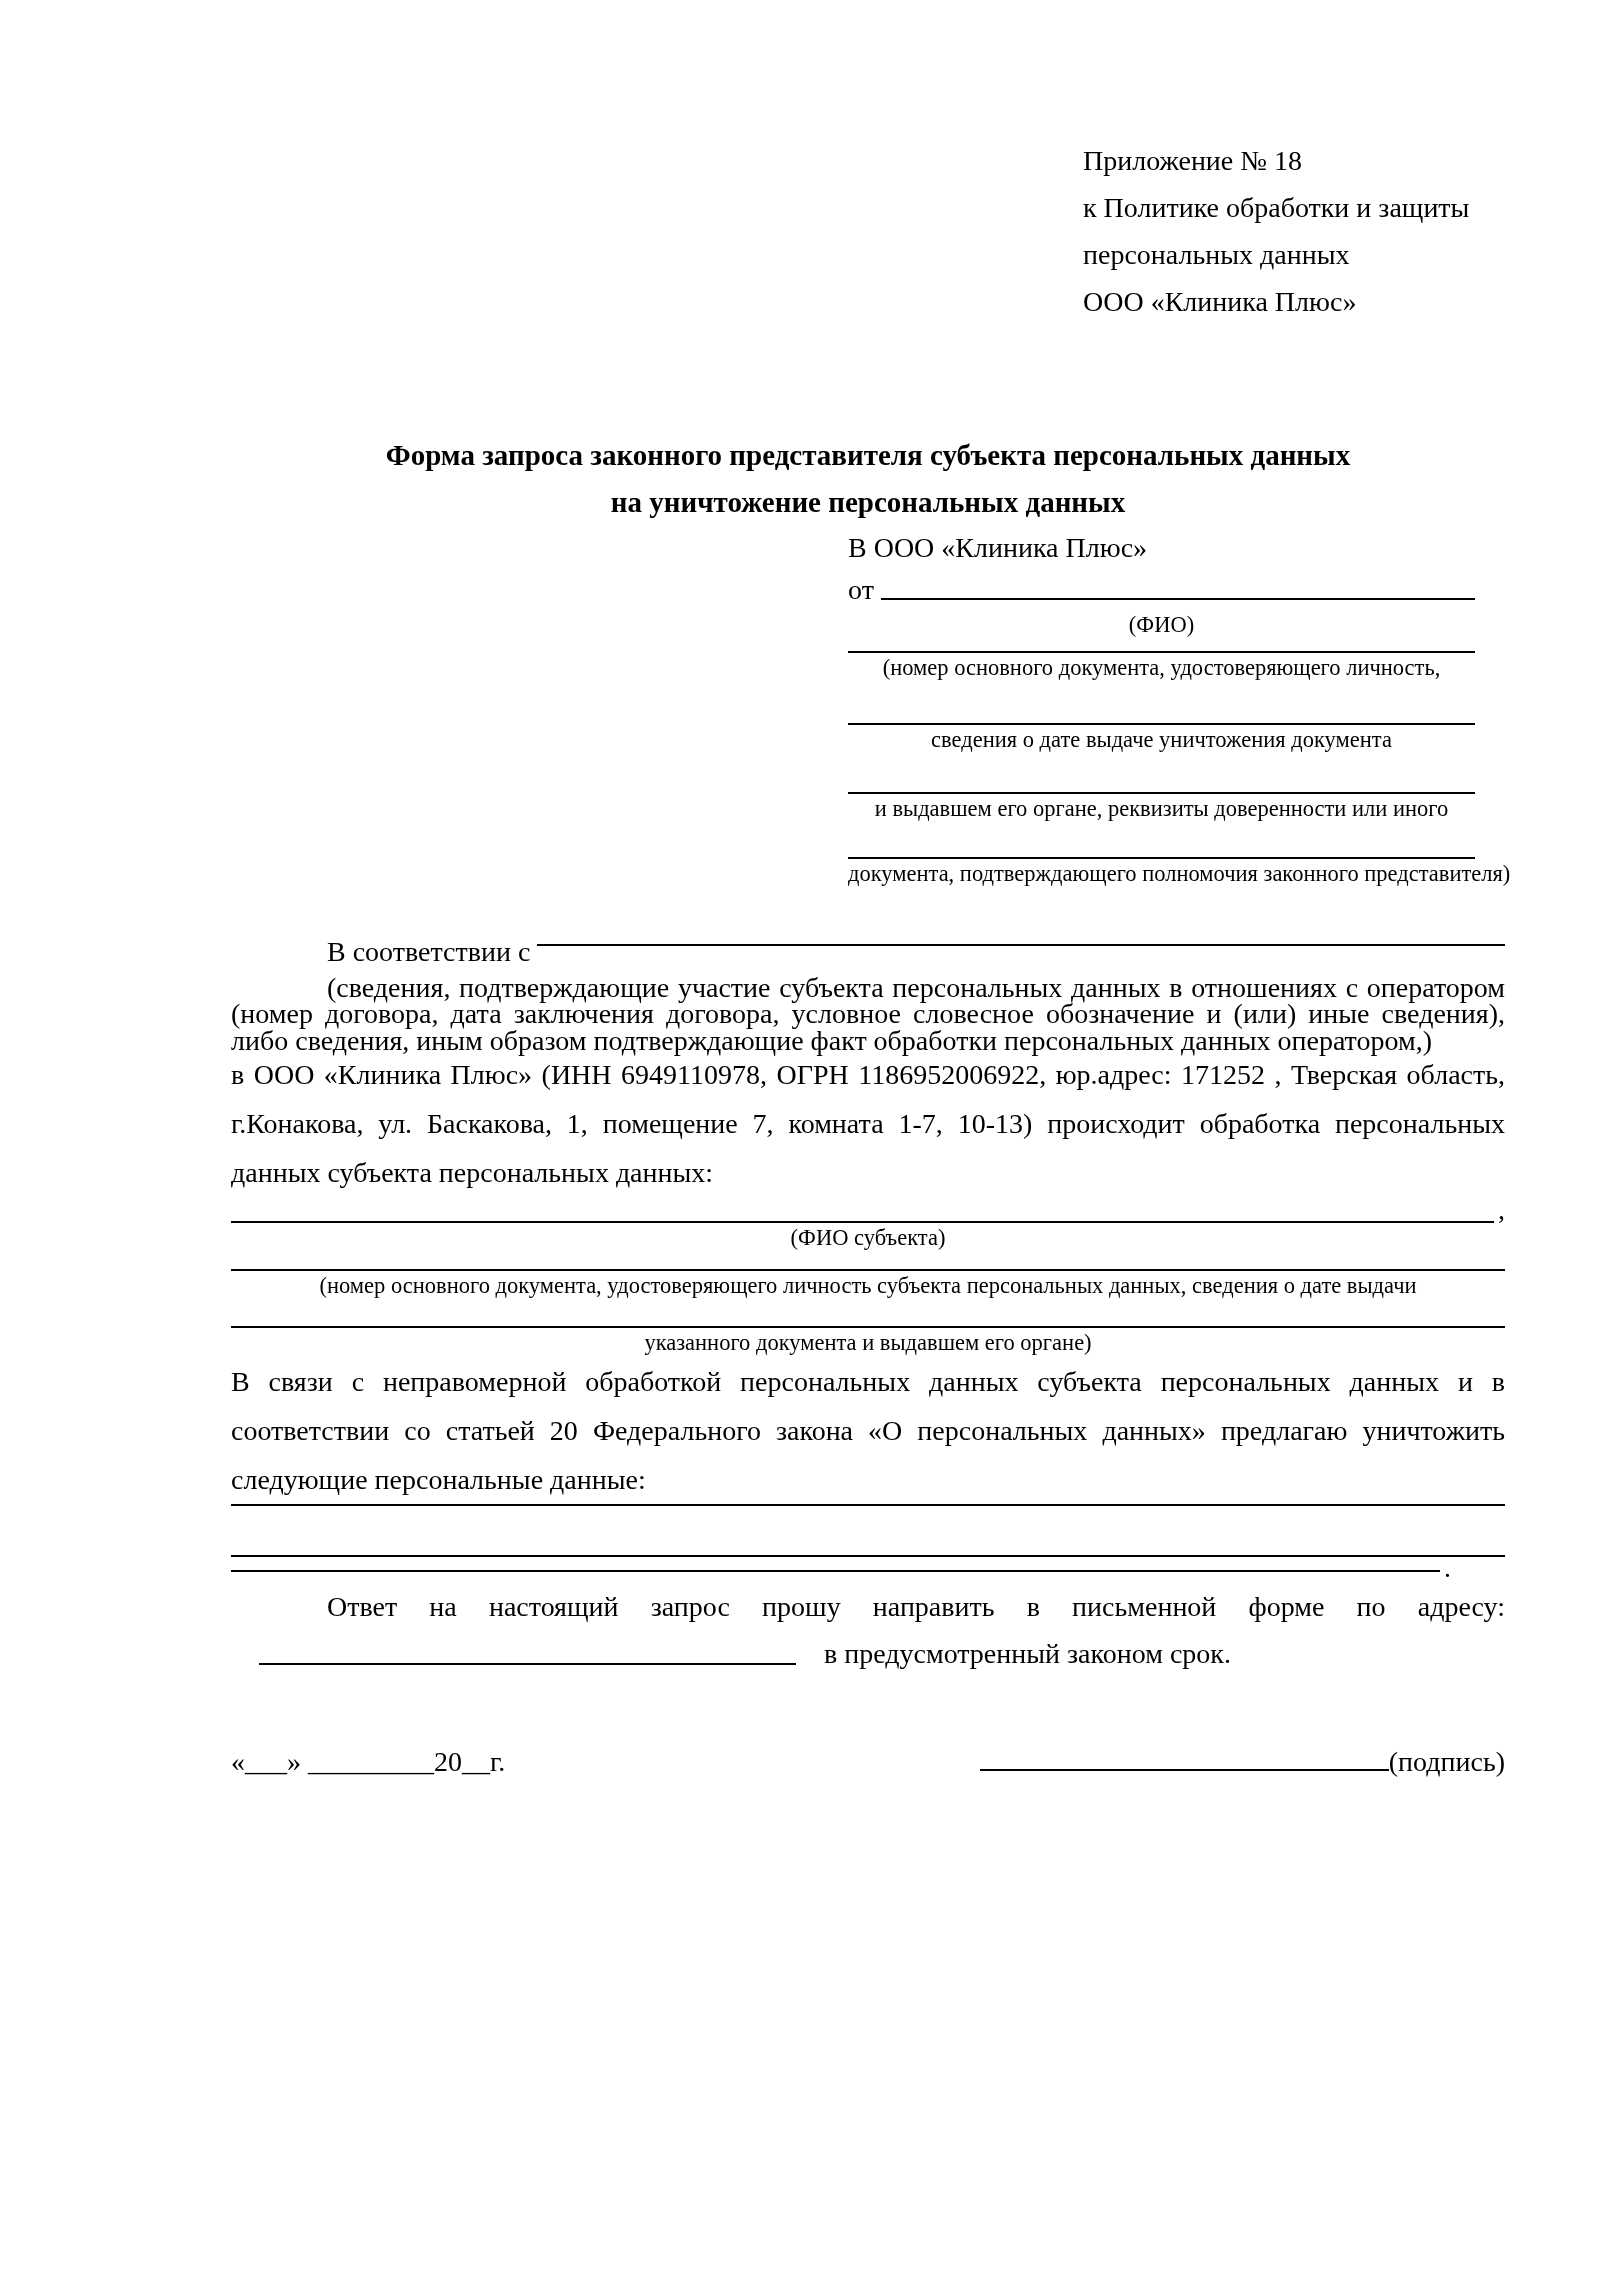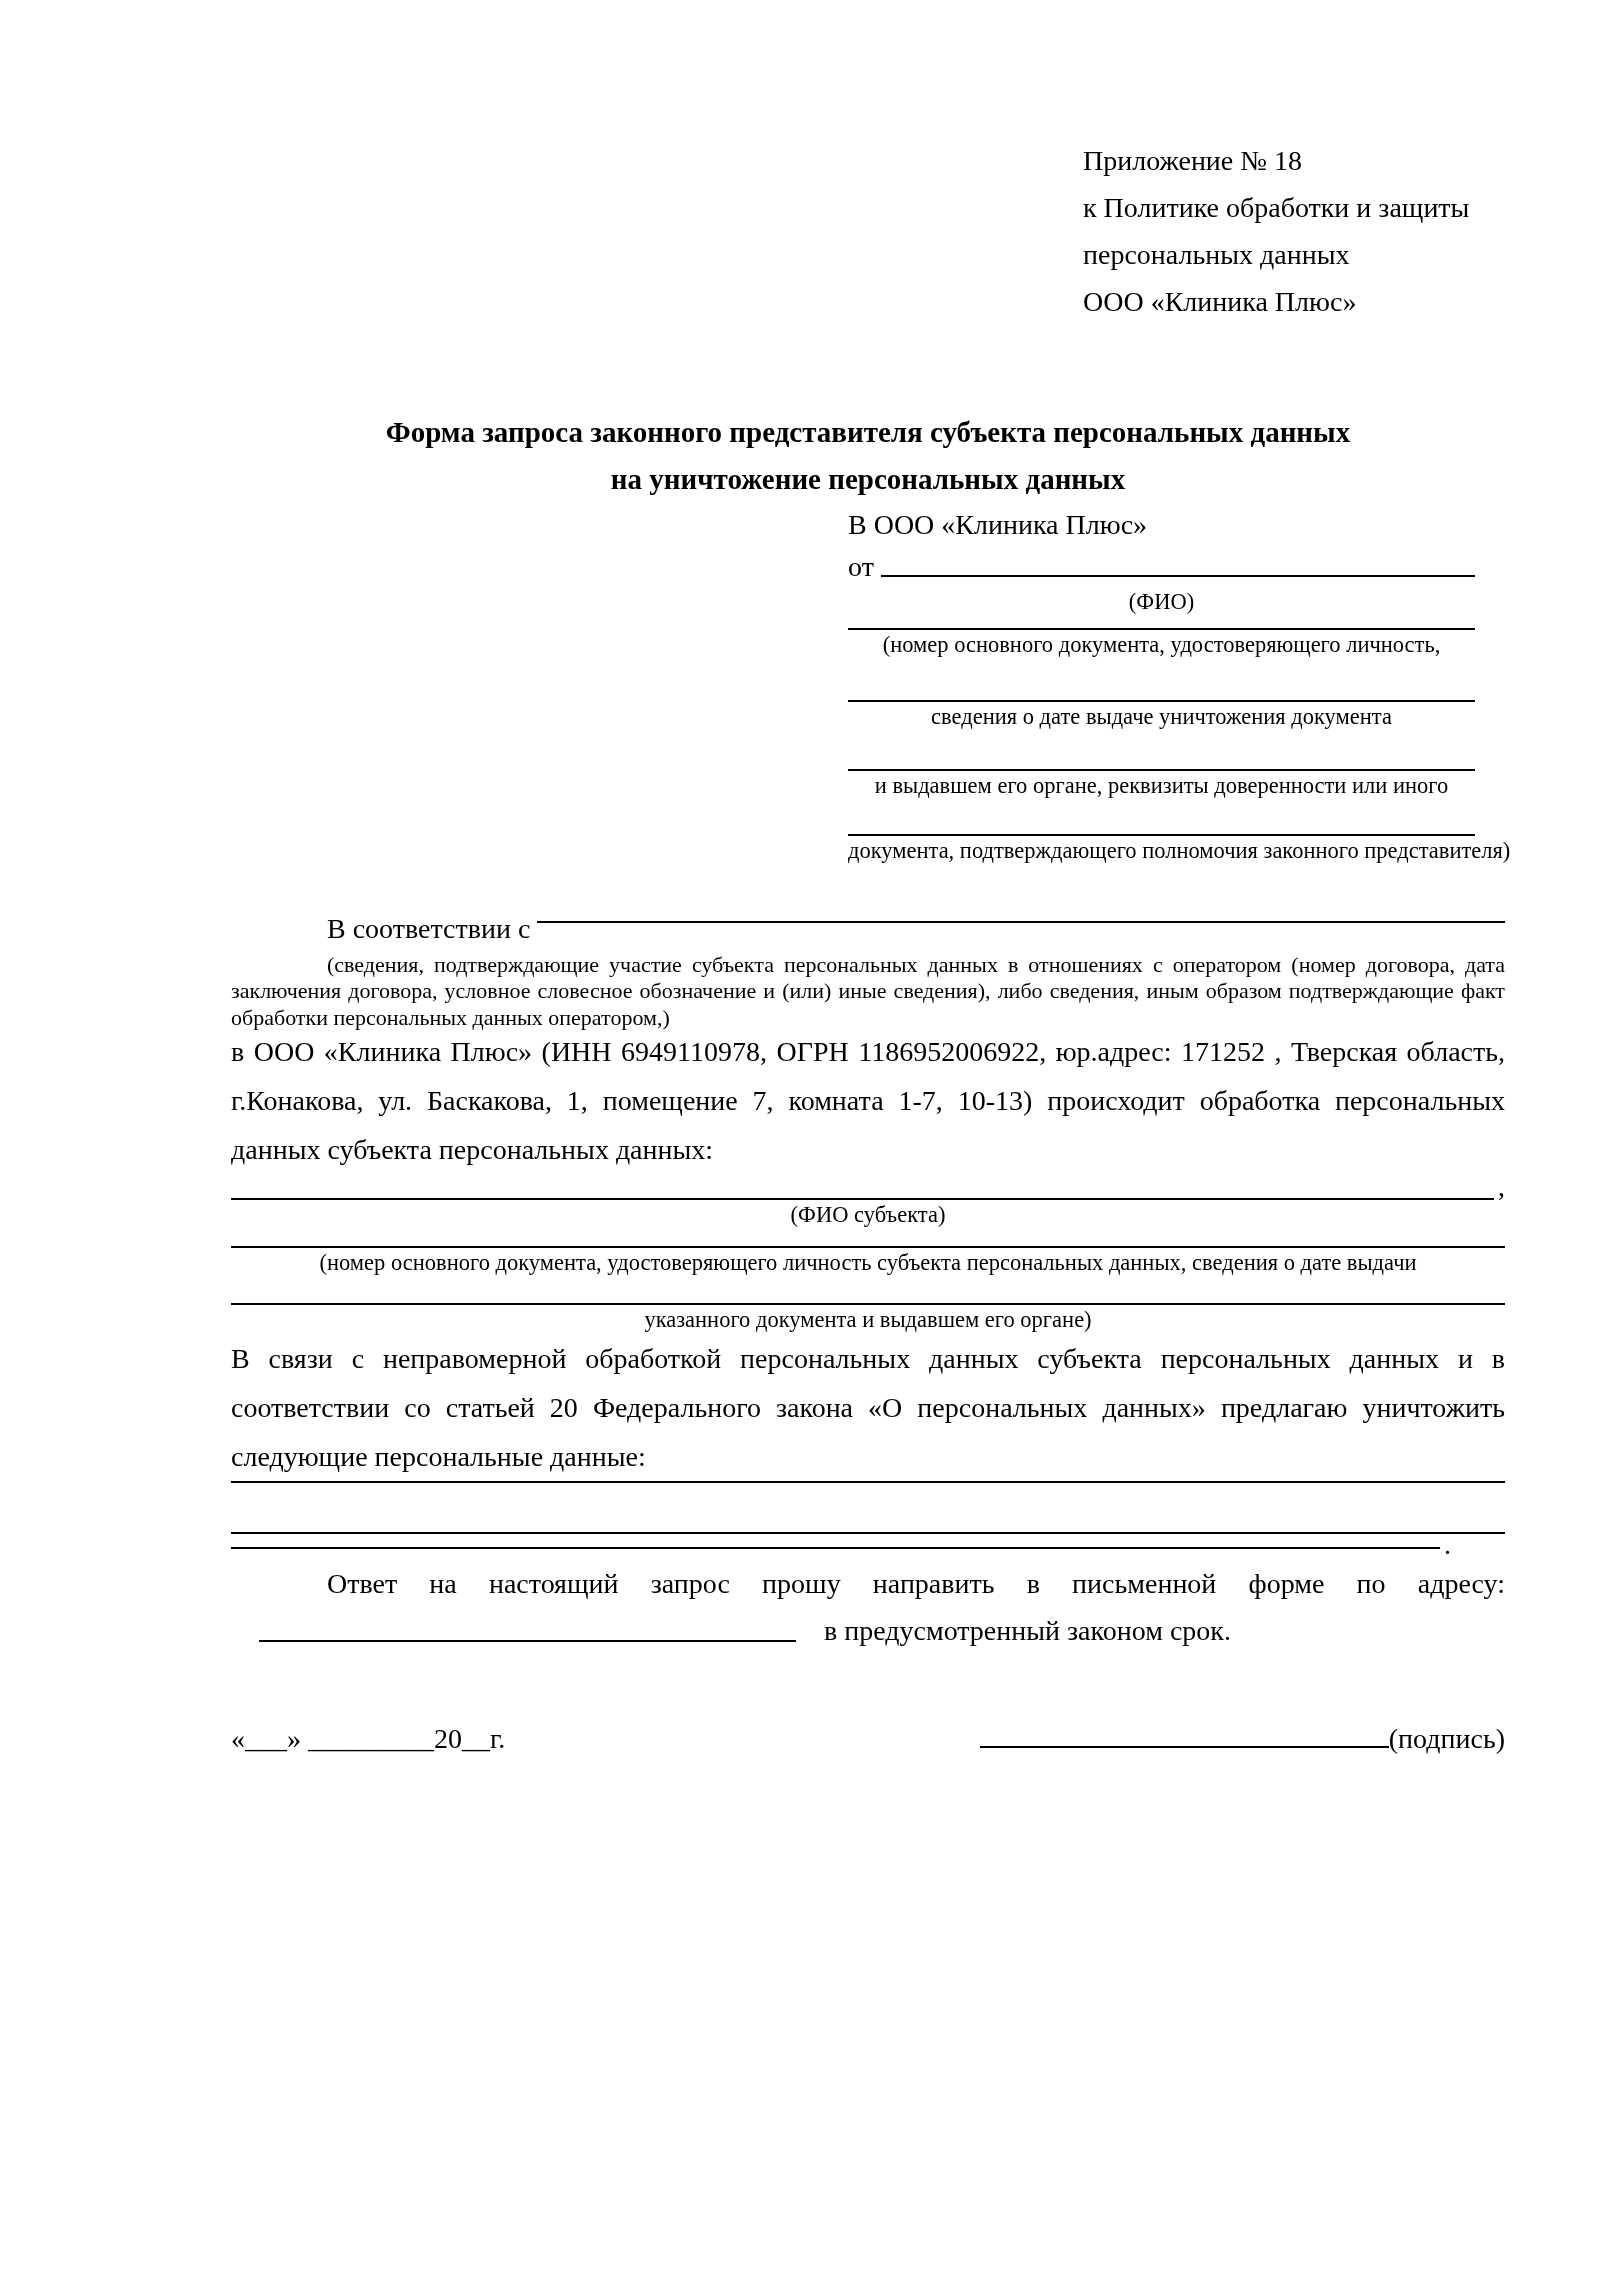--- a/index.html
+++ b/index.html
@@ -7,35 +7,35 @@
     position:relative;
     width:1621px;height:1972px;
     box-sizing:border-box;
     padding:137px 116px 0 231px;
     background:#fff;color:#000;
     font-family:"Liberation Serif","DejaVu Serif",serif;
     font-size:28px;line-height:47px;
     overflow:hidden;
   }
   .header{margin-left:852px;line-height:47px;}
-  .title{margin-top:84px;text-align:center;font-weight:bold;font-size:29px;line-height:47px;}
+  .title{margin-top:107px;text-align:center;font-weight:bold;font-size:29px;line-height:47px;}
   .addressee{margin-left:617px;width:627px;}
   .addr-org{line-height:43px;}
   .flex-row{display:flex;align-items:flex-end;justify-content:space-between;}
   .from-row{line-height:41px;}
   .from-row span{white-space:pre;}
   .fill{flex:1;border-bottom:2.9px solid #000;margin-bottom:9.8px;min-width:29px;}
   .cap{font-size:22.5px;line-height:29px;white-space:nowrap;}
   .center{text-align:center;}
   .u-line{border-bottom:2.9px solid #000;}
   .ul-1{height:11.8px;} .ul-2{height:41px;} .ul-3{height:38px;} .ul-4{height:34px;}
   .accord-row{margin-top:40px;line-height:47px;display:flex;align-items:center;}
   .accord-row .lead{white-space:pre;padding-left:96px;}
   .accord-row .fill{margin-bottom:11.8px;}
-  .note{font-size:22px;line-height:26.5px;text-align:justify;text-indent:96px;font-family:Liberation Serif, serif;}
+  .note{font-size:28px;line-height:26.5px;text-align:justify;text-indent:96px;font-family:Liberation Serif, serif;}
   .para{text-align:justify;line-height:47px;margin:0;}
   .para.lh50{line-height:49px;}
   .s-line0{height:0;border-bottom:2.9px solid #000;margin-top:0;}
   .sline-row{display:flex;align-items:flex-end;}
   .sline-row .fill{margin-bottom:0;}
   .sline-row .tail-char{line-height:25.5px;padding-left:3.9px;}
   .sl-2{height:16.7px;border-bottom:2.9px solid #000;margin-top:0;}
   .sl-3{height:26.5px;border-bottom:2.9px solid #000;margin-top:0;}
   .bline1{height:0;border-bottom:2.9px solid #000;}
   .bline2{height:49px;border-bottom:2.9px solid #000;}

